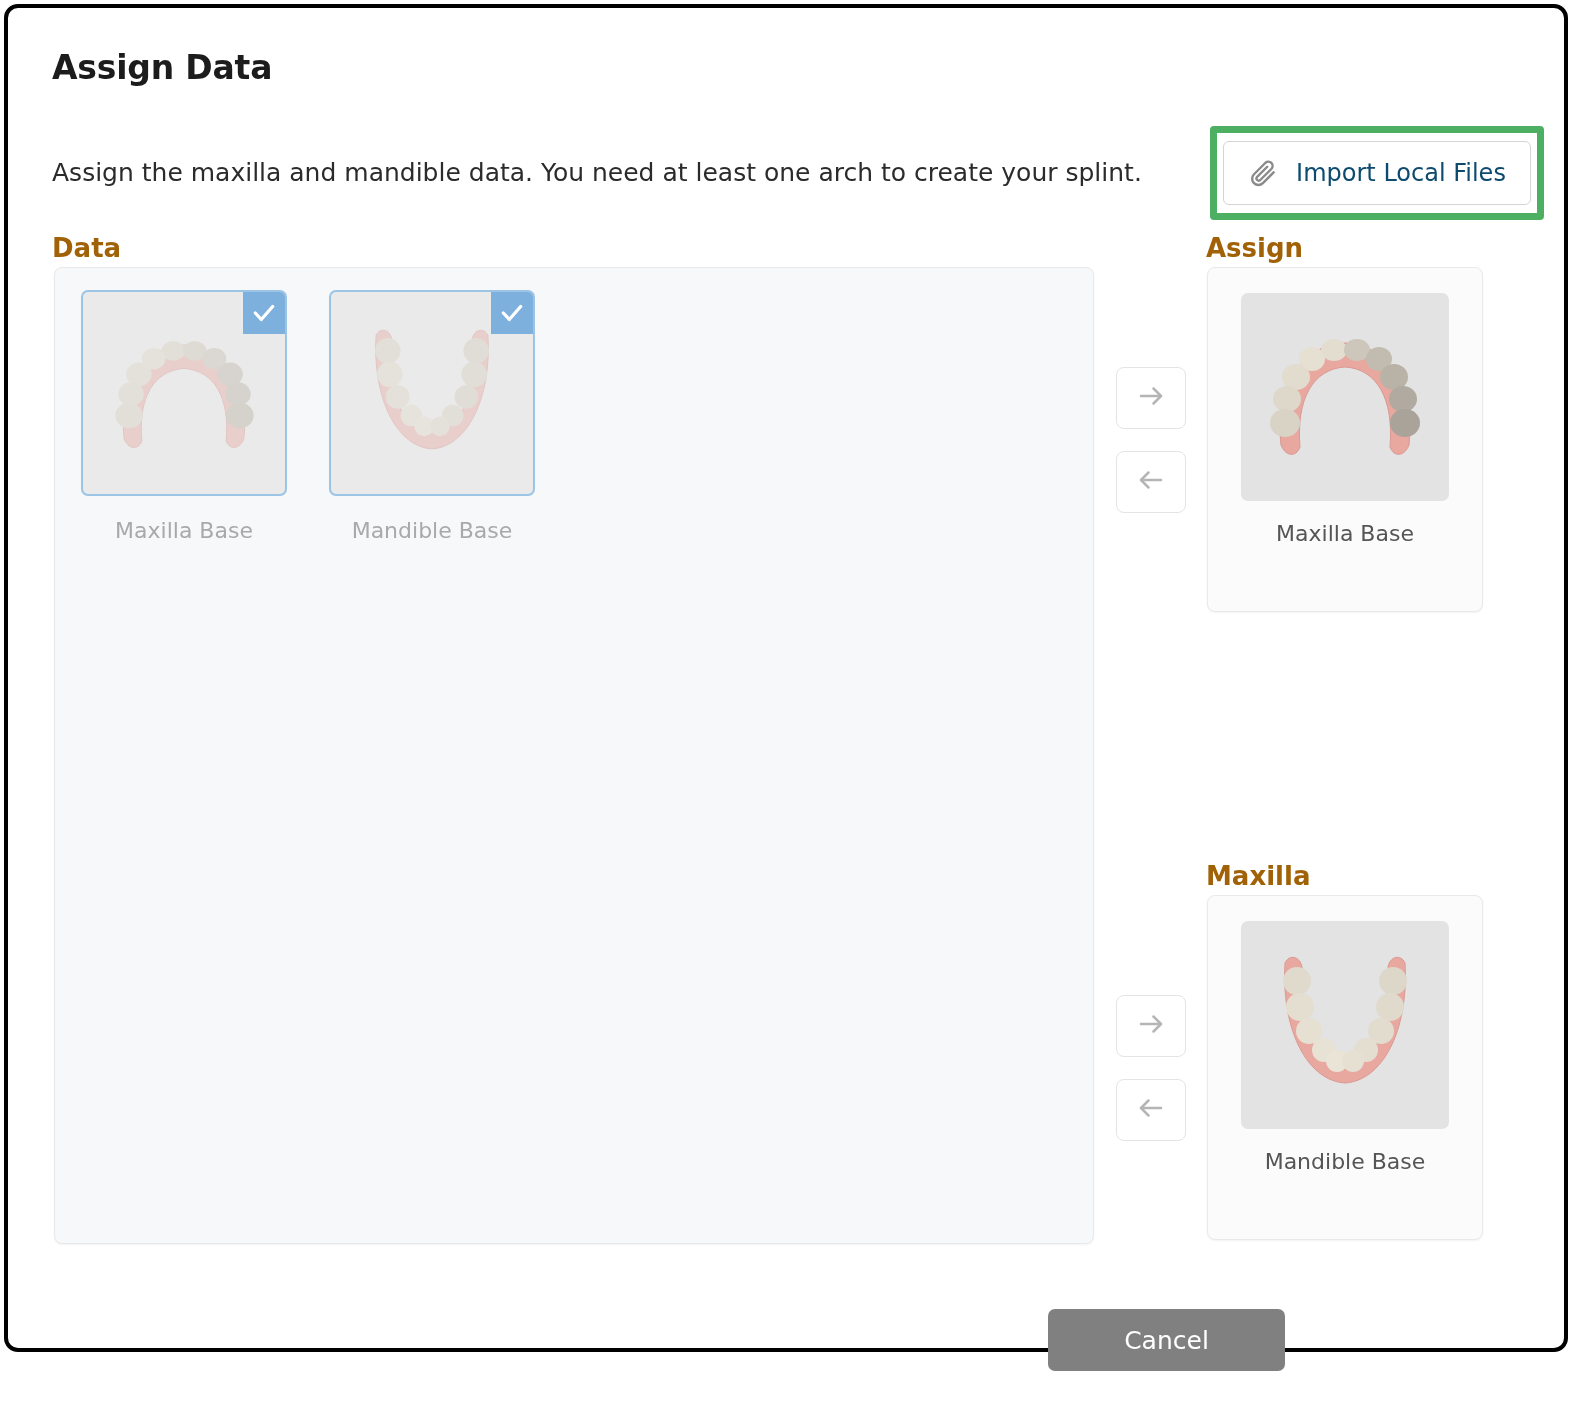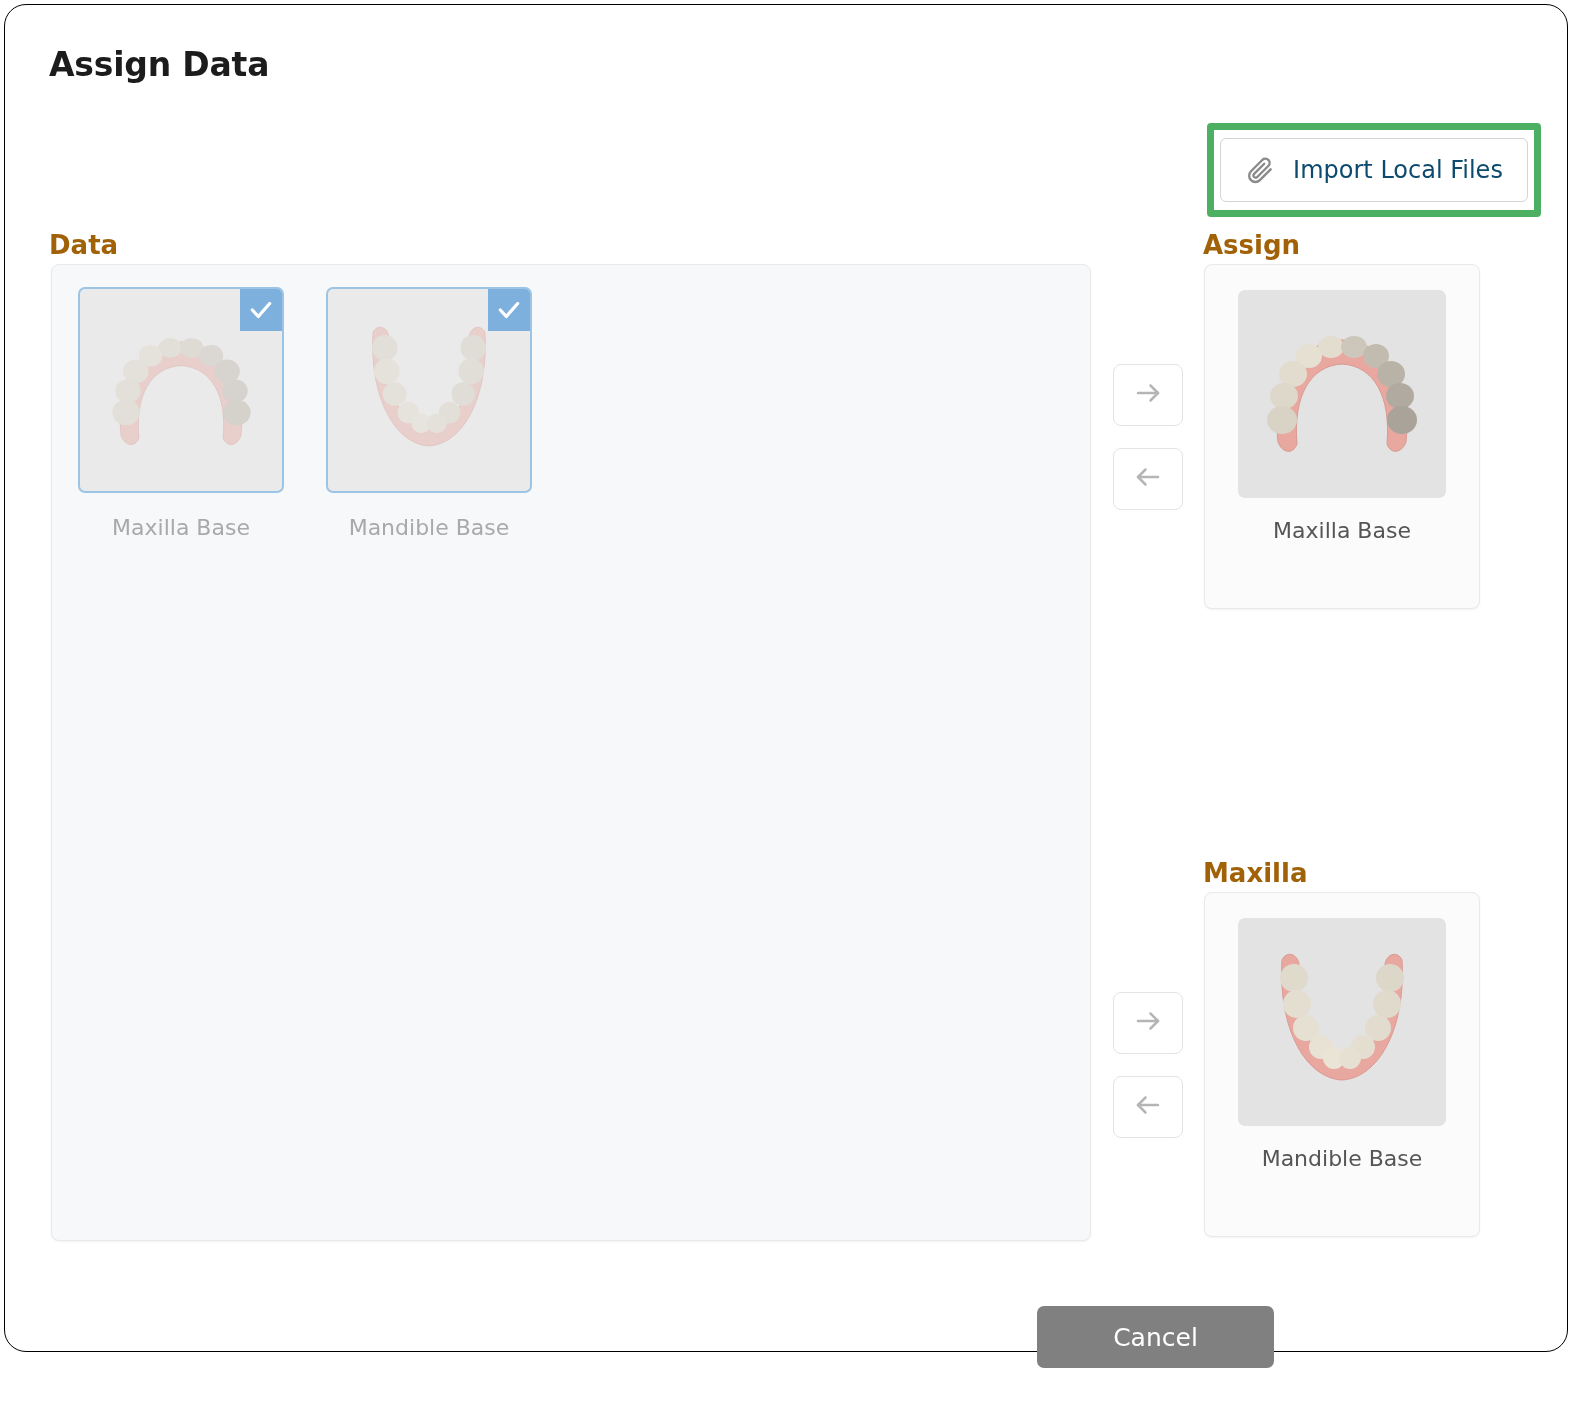--- a/index.html
+++ b/index.html
@@ -16,22 +16,22 @@
 
   
   .dialog {
     position: absolute;
     left: 4px;
     top: 4px;
     width: 1564px;
     height: 1348px;
     box-sizing: border-box;
     background: #ffffff;
-    border: 1px solid #000000;
-    border-radius: 22px;
+    border: 4px solid #000000;
+    border-radius: 14px;
   }
 
   
   .page-title {
     position: absolute;
     left: 44px;
     top: 40px;
     font-size: 33px;
     font-weight: bold;
     color: #1c1c1c;
@@ -197,30 +197,32 @@
   
   .footer-btn {
     position: absolute;
     height: 62px;
     border: none;
     border-radius: 7px;
     font-family: "DejaVu Sans", "Liberation Sans", sans-serif;
     font-size: 25px;
     color: #ffffff;
     cursor: pointer;
+    margin-left: 8px;
   }
   #btn-cancel  { left: 1032px; top: 1301px; width: 237px; background: #808080; }
   #btn-confirm { left: 1287px; top: 1301px; width: 237px; background: #3d70c7; }
 </style>
 </head>
 <body>
 
 <div class="dialog">
 
   <div class="page-title">Assign Data</div>
+  <div class="description">Assign the maxilla and mandible data. You need at least one arch to create your splint.</div>
 
   <div class="import-highlight"></div>
   <div class="import-btn">
     <span>
       <svg class="clip-icon" viewBox="0 0 24 24" fill="none" stroke="#8a8a8a" stroke-width="1.9" stroke-linecap="round" stroke-linejoin="round">
         <path d="M20.5 11.5l-8.6 8.6a5 5 0 0 1-7.1-7.1l9.2-9.2a3.4 3.4 0 0 1 4.8 4.8l-9.2 9.2a1.8 1.8 0 0 1-2.5-2.5l8.3-8.3"></path>
       </svg>
     </span>
     <span class="label">Import Local Files</span>
   </div>

